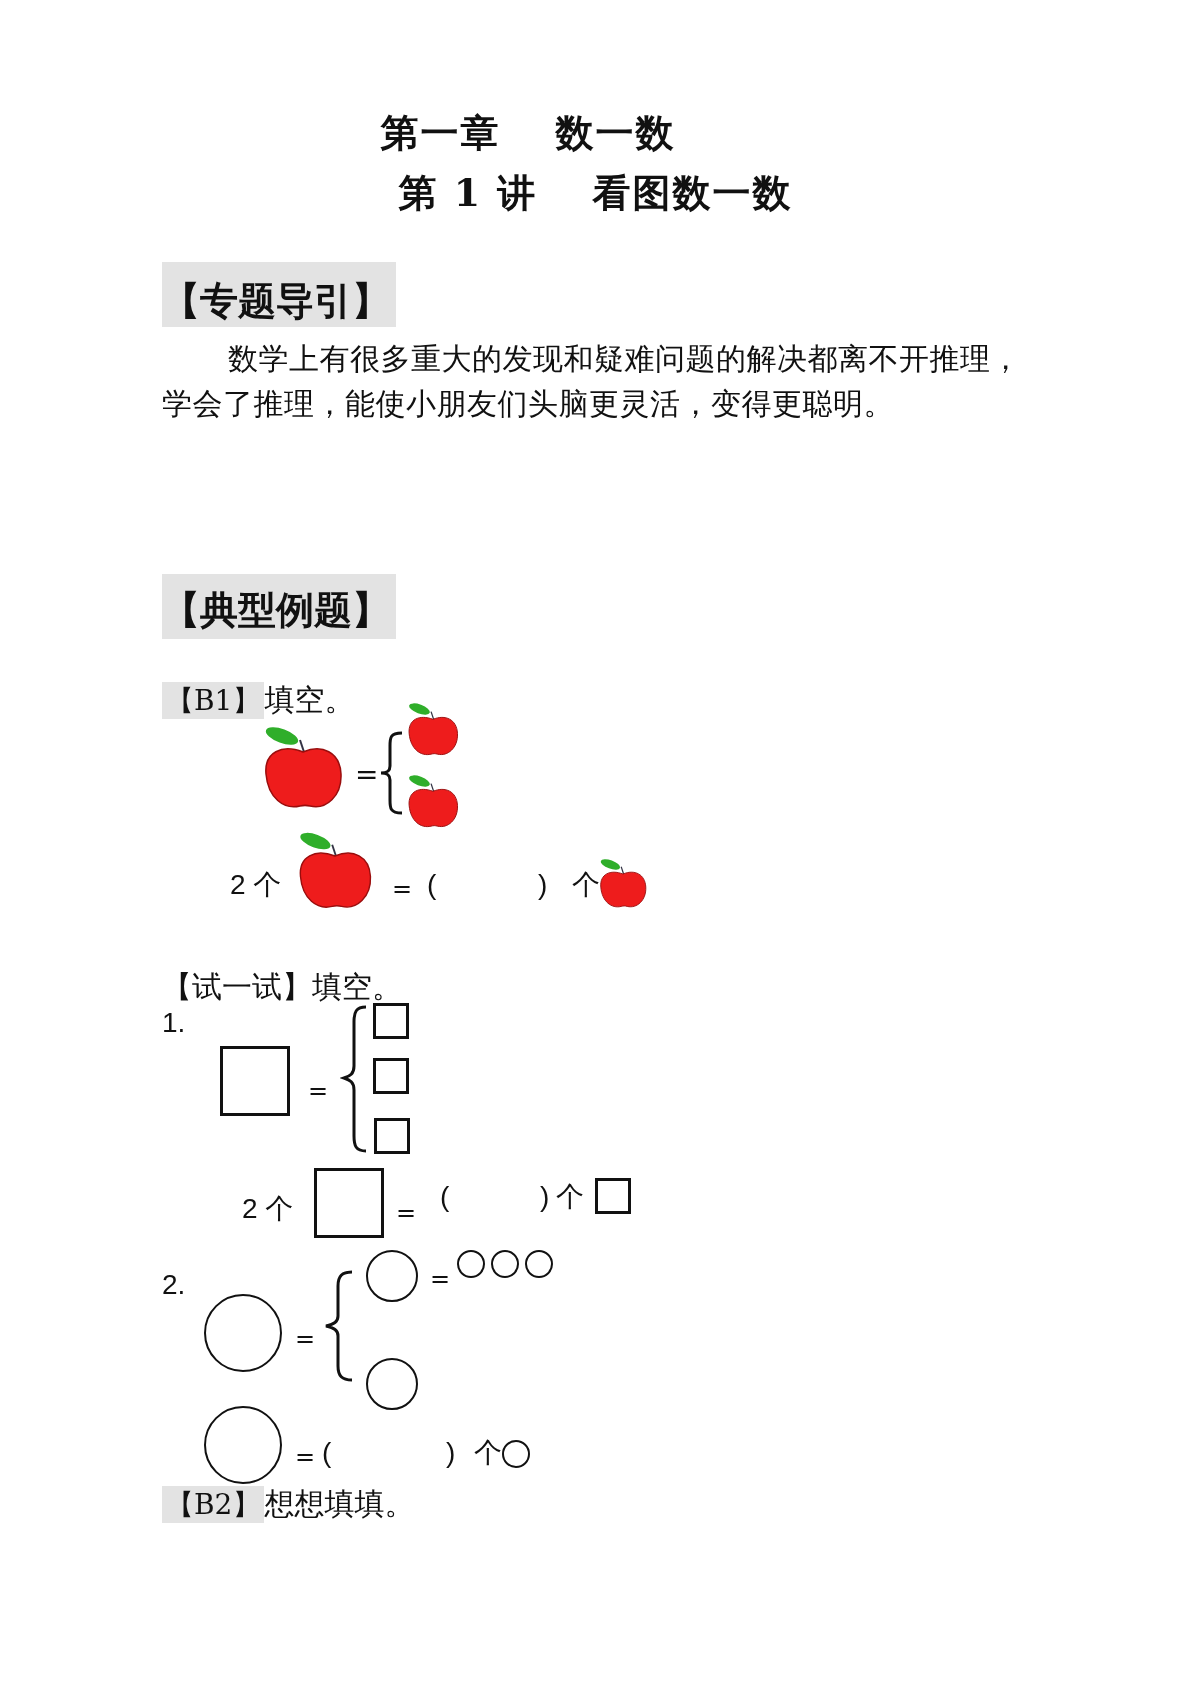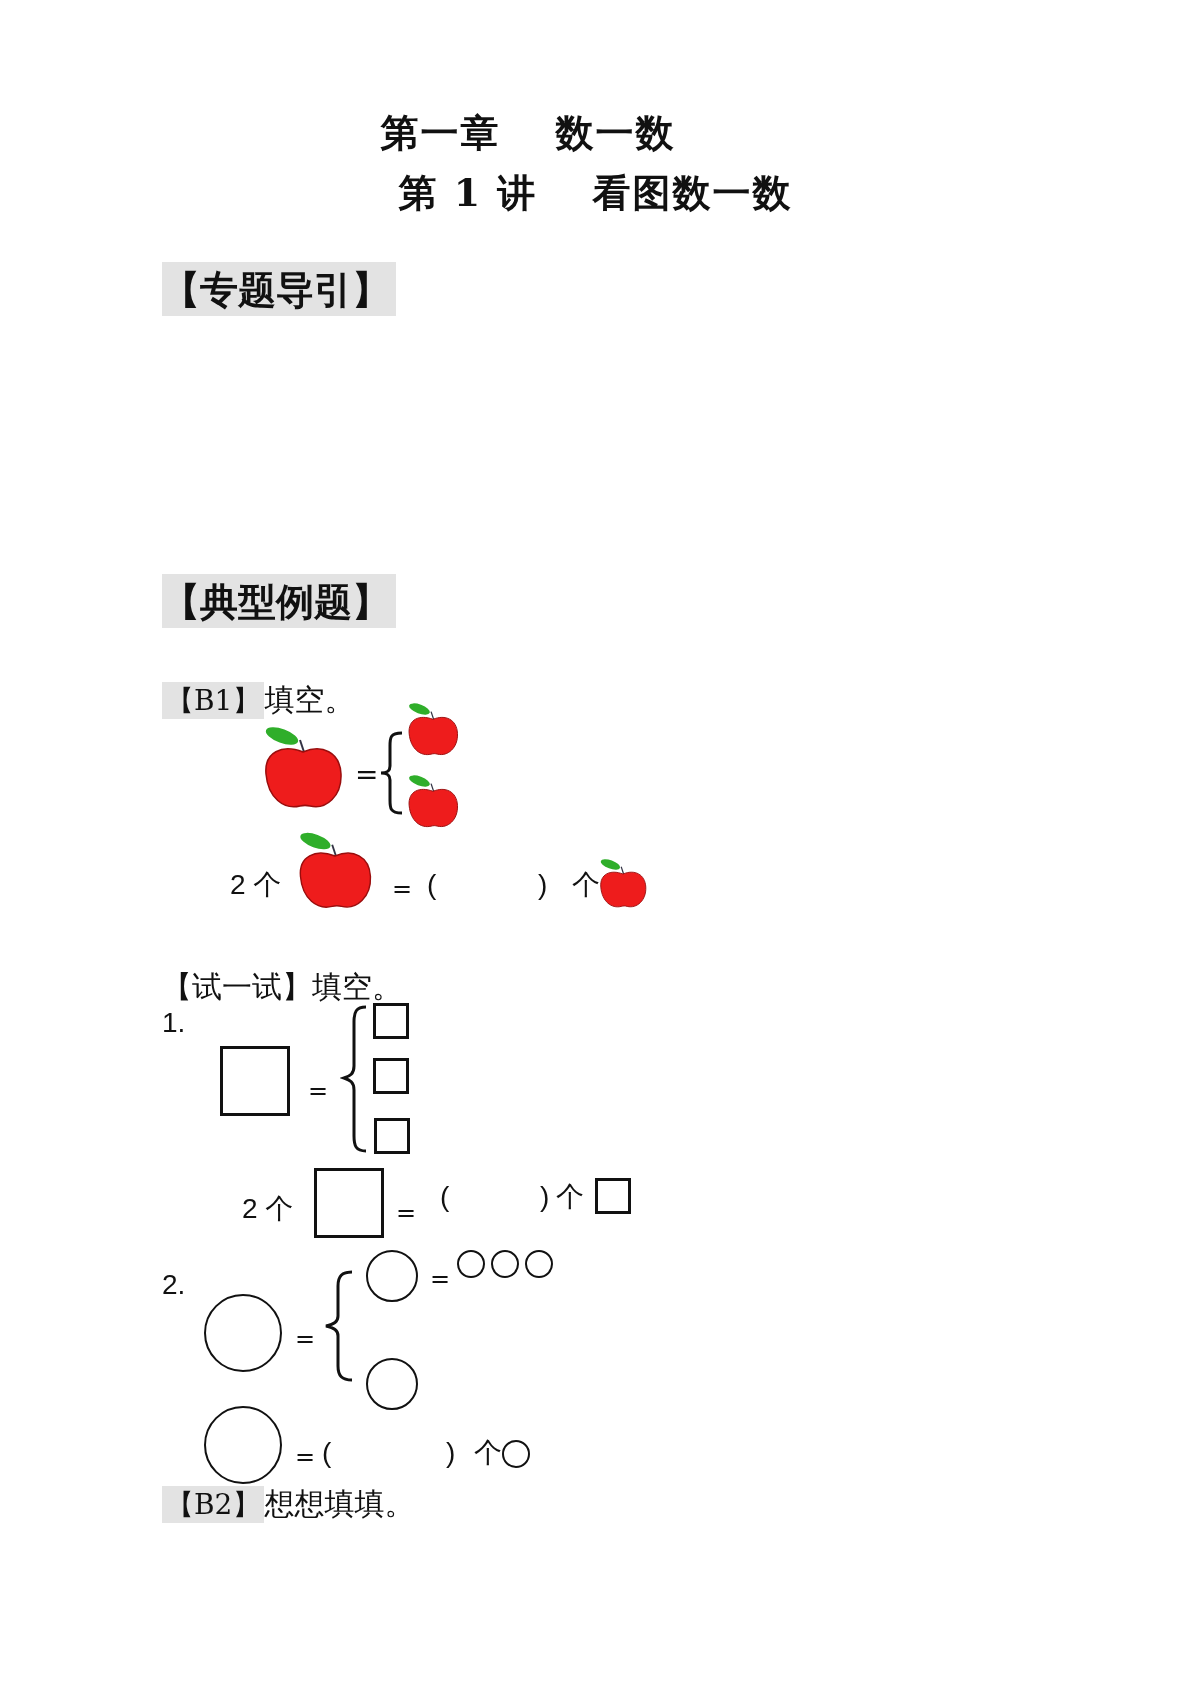--- a/index.html
+++ b/index.html
@@ -1,42 +1,43 @@
 <!DOCTYPE html>
 <html><head>
 <meta charset="utf-8">
 <style>
   html, body { margin:0; padding:0; background:#ffffff; }
   body { width:1191px; height:1684px; position:relative; overflow:hidden;
          font-family:"DejaVu Serif", "Liberation Serif", serif; color:#111; }
   .abs { position:absolute; }
   .title1 { left:0; width:1056px; top:80px; text-align:center; font-size:38px; font-weight:bold; letter-spacing:2px;margin-top:28px; }
   .title2 { left:0; width:1191px; top:168px; text-align:center; font-size:38px; font-weight:bold; letter-spacing:2px; }
-  .sec-head { background:#e3e3e3; font-family:"DejaVu Sans", sans-serif; font-weight:bold; font-size:38px; padding:4px 6px 2px 0; line-height:48px; }
+  .sec-head { background:#e3e3e3; font-family:"DejaVu Sans", sans-serif; font-weight:bold; font-size:38px; padding:15px 6px 2px 0; line-height:48px; }
   .para { font-family:"DejaVu Sans", sans-serif; font-size:30px; line-height:45px; left:162px; width:880px; letter-spacing:0.5px; }
   .para p { margin:0; }
   .para .indent { text-indent:66px; }
   .q-tag { background:#e3e3e3; font-family:"DejaVu Serif", serif; font-size:28px; padding:2px 4px; }
   .q-line { font-family:"DejaVu Sans", sans-serif; font-size:30px; line-height:44px; }
   .txt { font-family:Liberation Sans, sans-serif; font-size:28px; line-height:34px; white-space:pre; }
   .sq { border:3px solid #111; box-sizing:border-box; background:#fff; }
   .circ { border:2.5px solid #111; border-radius:50%; box-sizing:border-box; background:#fff; }
   .apple svg { display:block; }
 </style>
 </head>
 <body>
 
 <div class="abs title1">第一章　 数一数</div>
 <div class="abs title2">第 1 讲　 看图数一数</div>
 
 <div class="abs sec-head" style="left:162px; top:262px;">【专题导引】</div>
 <div class="abs para" style="top:336px;">
+  <p class="indent">数学上有很多重大的发现和疑难问题的解决都离不开推理，学会了推理，能使小朋友们头脑更灵活，变得更聪明。</p>
 </div>
 
-<div class="abs sec-head" style="left:162px; top:574px;">【典型例题】</div>
+<div class="abs sec-head" style="left:162px; top:574px;font-family:Liberation Mono, monospace;">【典型例题】</div>
 
 <div class="abs q-line" style="left:162px; top:678px;">
   <span class="q-tag">【B1】</span><span>填空。</span>
 </div>
 
 <div class="abs apple" style="left:262px; top:722px;">
   <svg width="82" height="90" viewBox="0 0 82 90">
     <ellipse cx="20" cy="14" rx="17" ry="7" transform="rotate(20 20 14)" fill="#2fae2a"></ellipse>
     <path d="M38 18 L42 30" stroke="#334" stroke-width="2"></path>
     <path d="M41 30 C20 22 2 30 4 52 C6 76 22 88 38 84 C42 83 44 83 48 84 C64 88 80 74 79 52 C78 30 60 22 41 30 Z" fill="#ee1c1c" stroke="#9a0d0d" stroke-width="1.5"></path>

